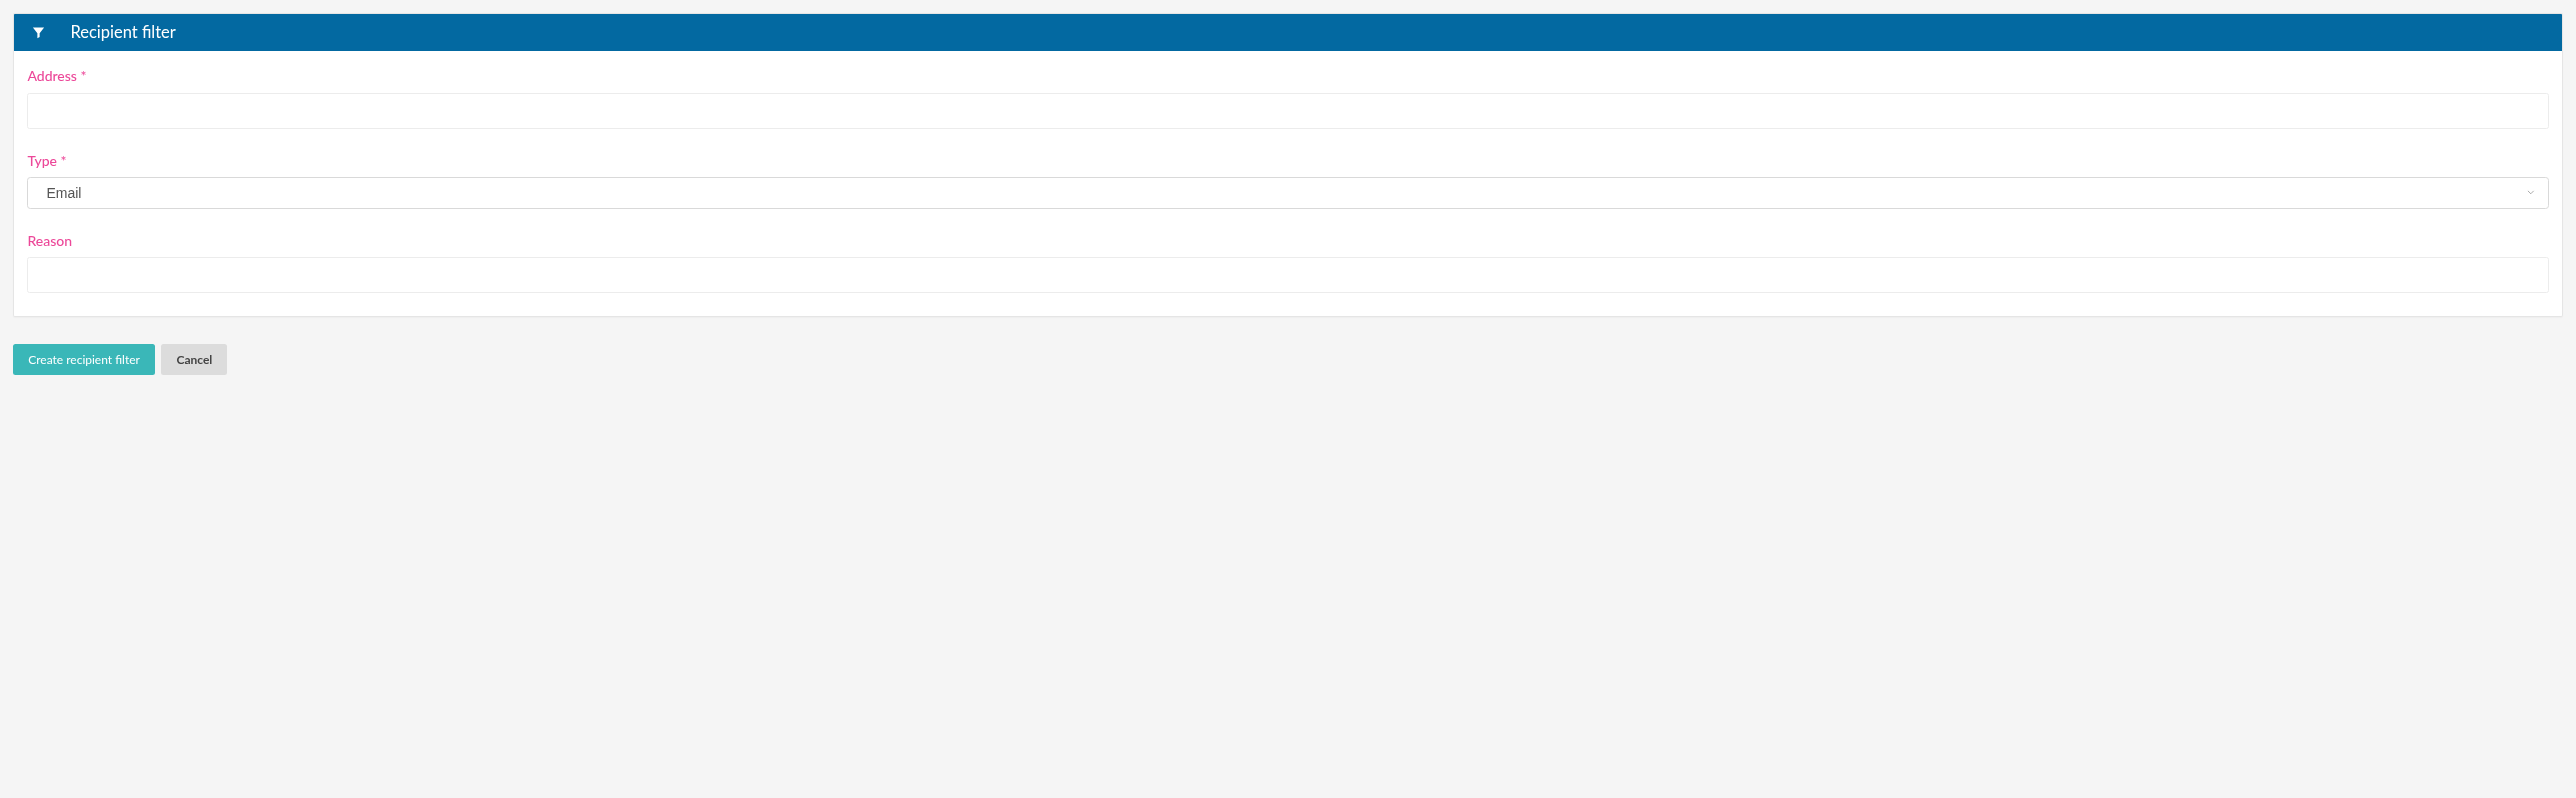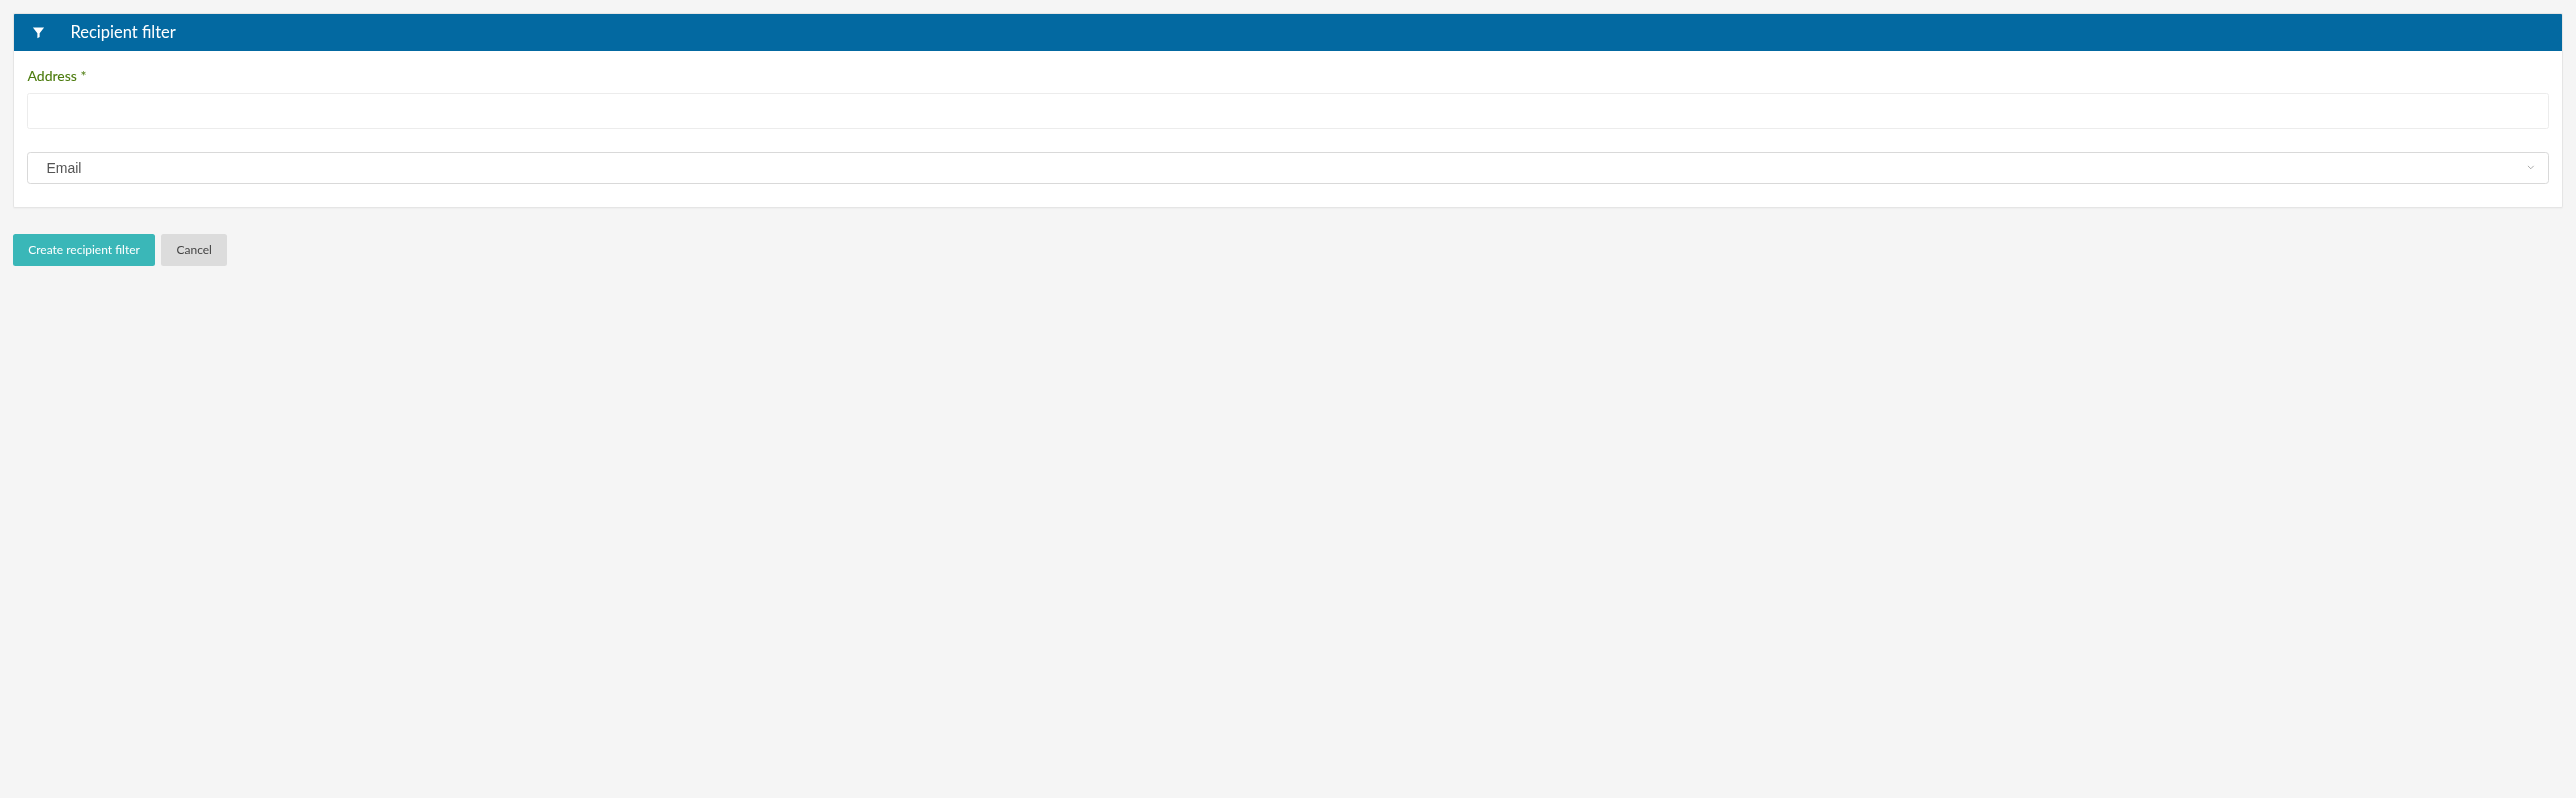--- a/index.html
+++ b/index.html
@@ -48,21 +48,21 @@
     .form-group {
       margin-bottom: 23px;
     }
     .form-group:last-child {
       margin-bottom: 0;
     }
     .form-label {
       display: block;
       font-size: 14px;
       font-weight: 500;
-      color: #4d7c0f;
+      color: #ec4899;
       margin-bottom: 8.3px;
     }
     .text-input {
       width: 100%;
       height: 36px;
       padding: 6.6px 10px;
       font-size: 13.2px;
       border: 0.8px solid #ececec;
       border-radius: 2.5px;
       background: #fff;
@@ -119,20 +119,21 @@
       cursor: pointer;
       font-family: inherit;
     }
     .btn-primary {
       background: #3ab7b8;
       color: #fff;
     }
     .btn-secondary {
       background: #dcdcdc;
       color: #444;
+      font-weight: bold;
     }
   </style>
 </head>
 <body>
 
 <div class="panel">
   <div class="panel-header">
     <span class="icon">
       <svg viewBox="0 0 24 24">
           <path d="M3 4h18l-7.2 9v6l-3.6 2v-8L3 4z"></path>
@@ -142,32 +143,37 @@
   </div>
 
   <div class="panel-body">
 
     <div class="form-group">
       <label class="form-label">Address *</label>
       <input type="text" class="text-input" value="" style="">
     </div>
 
     <div class="form-group">
+      <label class="form-label">Type *</label>
       <div class="select-wrapper">
         <select class="select-input">
           <option>Email</option>
         </select>
         <span class="select-chevron">
           <svg viewBox="0 0 24 24">
               <polyline points="6 9 12 15 18 9"></polyline>
             </svg>
         </span>
       </div>
     </div>
 
+    <div class="form-group">
+      <label class="form-label">Reason</label>
+      <input type="text" class="text-input" value="" style="">
+    </div>
 
   </div>
 </div>
 
 <div class="actions">
   <button class="btn btn-primary">Create recipient filter</button>
   <button class="btn btn-secondary">Cancel</button>
 </div>
 
 

